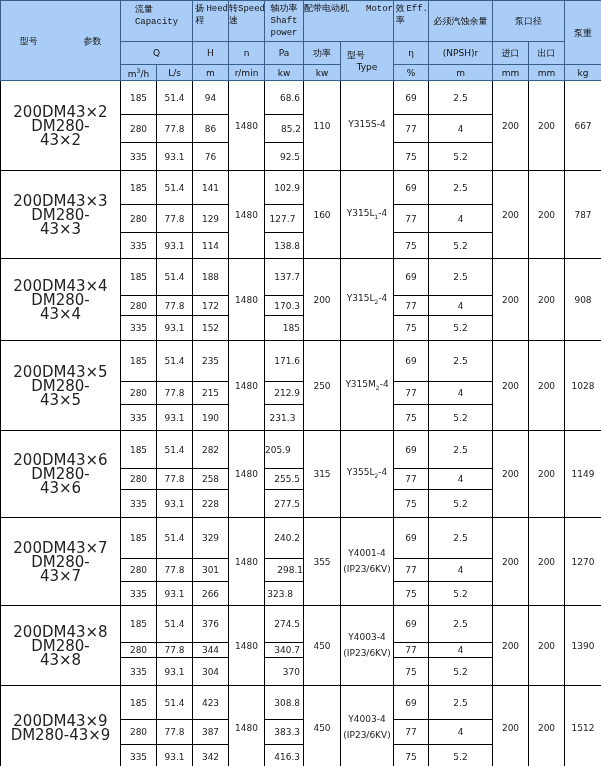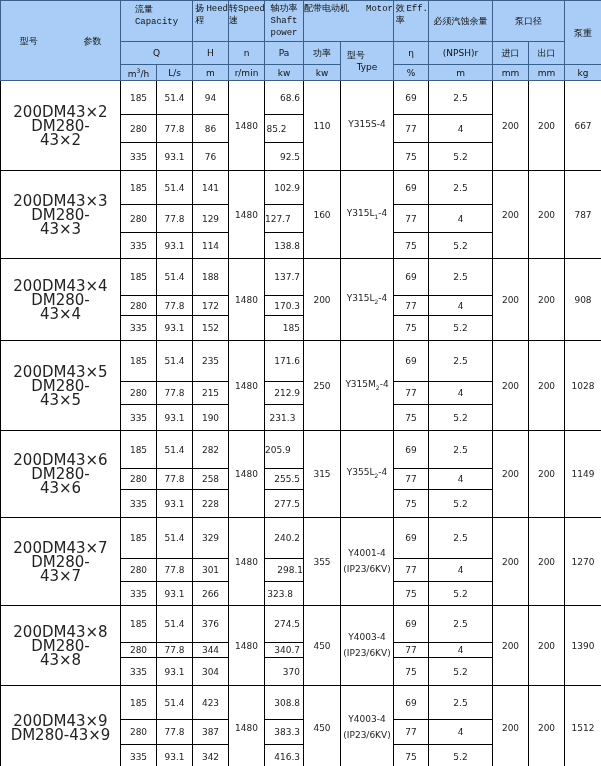--- a/index.html
+++ b/index.html
@@ -119,21 +119,21 @@
         <td class="num">69</td>
         <td class="num">2.5</td>
         <td rowspan="3" class="num">200</td>
         <td rowspan="3" class="num">200</td>
         <td rowspan="3" class="num">667</td>
       </tr>
       <tr style="height: 28px;">
         <td class="num">280</td>
         <td class="num">77.8</td>
         <td class="num">86</td>
-        <td class="num" style="text-align:center;padding-right:15px">85.2</td>
+        <td class="num" style="text-align:right;padding-right:2px">85.2</td>
         <td class="num">77</td>
         <td class="num">4</td>
       </tr>
       <tr style="height: 28px;">
         <td class="num">335</td>
         <td class="num">93.1</td>
         <td class="num">76</td>
         <td class="num" style="text-align:right;padding-right:3px">92.5</td>
         <td class="num">75</td>
         <td class="num">5.2</td>
@@ -150,21 +150,21 @@
         <td class="num">69</td>
         <td class="num">2.5</td>
         <td rowspan="3" class="num">200</td>
         <td rowspan="3" class="num">200</td>
         <td rowspan="3" class="num">787</td>
       </tr>
       <tr style="height: 28px;">
         <td class="num">280</td>
         <td class="num">77.8</td>
         <td class="num">129</td>
-        <td class="num" style="text-align:left;padding-right:3px">127.7</td>
+        <td class="num" style="text-align:center;padding-right:3px">127.7</td>
         <td class="num">77</td>
         <td class="num">4</td>
       </tr>
       <tr style="height: 26px;">
         <td class="num">335</td>
         <td class="num">93.1</td>
         <td class="num">114</td>
         <td class="num" style="text-align:right;padding-right:3px">138.8</td>
         <td class="num">75</td>
         <td class="num">5.2</td>

